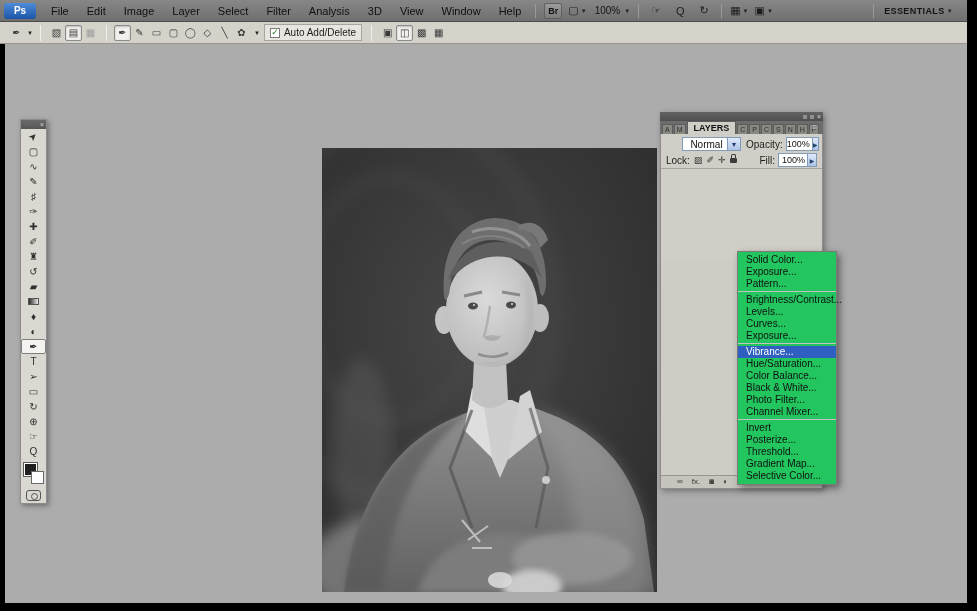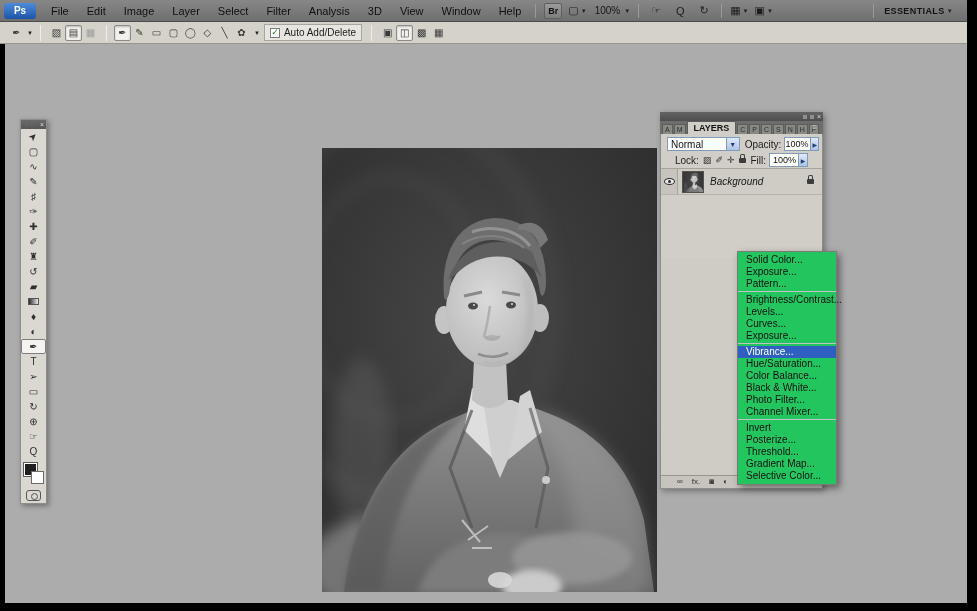--- a/index.html
+++ b/index.html
@@ -76,31 +76,31 @@
     box-shadow:2px 2px 6px rgba(0,0,0,.35); }
   .lp-grouphead { height:9px; background:linear-gradient(#636363,#4e4e4e); display:flex; align-items:center; justify-content:flex-end; gap:3px; padding-right:2px; }
   .lp-grouphead .dot { width:4px; height:4px; background:#8f8f8f; }
   .lp-grouphead .close { color:#ddd; font-size:7px; line-height:1; }
   .lp-tabs { height:13px; background:#6d6d6d; display:flex; align-items:flex-end; padding-left:2px; }
   .lp-tab { font-size:7px; color:#2b2b2b; background:#898983; border:1px solid #5c5c5c; border-bottom:none;
     padding:1px 2px 0 2px; margin-right:1px; line-height:1.2; max-width:13px; overflow:hidden; white-space:nowrap; }
   .lp-tab.active { background:#d1cec7; font-size:9px; font-weight:bold; color:#111; max-width:none; padding:1px 6px 0 6px; }
   .lp-tabs-menu { margin-left:auto; color:#d8d8d8; font-size:8px; padding-right:3px; }
   .lp-body { background:#d1cec7; border:1px solid #8d8d8d; border-top:none; height:355px; position:relative; }
-  .blend-row { height:18px; display:flex; align-items:center; padding:2px 3px 0 6px; }
+  .blend-row { height:18px; display:flex; align-items:center; padding:2px 3px 0 21px;text-align:center; }
   .combo { width:88px; height:14px; background:#fff; border:1px solid #7f9db9; display:flex; align-items:center; }
   .combo .val { flex:1; font-size:10px; color:#111; padding-left:3px; }
   .combo .arrow { width:13px; height:100%; background:linear-gradient(#dfe9fb,#aec4e5); border-left:1px solid #7f9db9;
     font-size:7px; color:#23406f; display:flex; align-items:center; justify-content:center; }
   .small-label { font-size:10px; color:#1c1c1c; margin-left:5px; }
   .num-field { width:30px; height:14px; background:#fff; border:1px solid #7f9db9; font-size:9px; color:#111;
     display:flex; align-items:center; justify-content:flex-end; padding-right:2px; margin-left:3px; }
   .spin { width:9px; height:14px; background:linear-gradient(#dfe9fb,#aec4e5); border:1px solid #7f9db9; border-left:none;
     font-size:6px; color:#23406f; display:flex; align-items:center; justify-content:center; }
-  .lock-row { height:16px; display:flex; align-items:center; padding:0 12px; }
+  .lock-row { height:16px; display:flex; align-items:center; padding:0 3px; }
   .lock-ico { font-size:9px; color:#333; margin-left:4px; line-height:1; }
   .layer-list { border-top:1px solid #a7a49d; }
   .layer-row { height:26px; display:flex; align-items:stretch; border-bottom:1px solid #b6b3ac; background:#cfccc5; }
   .eye-cell { width:17px; display:flex; align-items:center; justify-content:center; background:#c7c4bd; border-right:1px solid #a7a49d; }
   .eye { display:inline-block; width:11px; height:7px; border:1px solid #2e2e2e; border-radius:50%; position:relative; background:#e9e9e9; }
   .eye::after { content:""; position:absolute; left:3px; top:1px; width:3px; height:3px; border-radius:50%; background:#2e2e2e; }
   .row-main { flex:1; display:flex; align-items:center; padding-left:4px; }
   .layer-row.selected .row-main { background:#3365bd; }
   .thumb { width:22px; height:22px; border:1px solid #54504a; background:#777; flex:0 0 auto; overflow:hidden; }
   .thumb svg { display:block; }
@@ -435,34 +435,20 @@
             <span class="lock-ico">▨</span>
               <span class="lock-ico">✐</span>
               <span class="lock-ico">✛</span>
               <span class="lock-ico css-lock"></span>
           </span>
           <span class="small-label" style="margin-left:auto">Fill:</span>
           <span class="num-field">100%</span>
           <span class="spin" style="margin-right:2px">▶</span>
         </div>
         <div class="layer-list">
-            <div class="layer-row">
-              <span class="eye-cell">
-                <span class="eye"></span>
-              </span>
-              <span class="row-main">
-                <span class="thumb">
-                  <svg width="22" height="22" viewBox="0 0 335 444" preserveAspectRatio="xMidYMid slice">
-                    <use href="#boy"></use>
-                  </svg>
-                </span>
-                <span class="lname italic">Background</span>
-                <span class="css-lock layer-lock shown"></span>
-              </span>
-            </div>
         </div>
         <div class="lp-filler"></div>
         <div class="lp-bottombar">
           <span class="bb-ico">∞</span>
             <span class="bb-ico">fx.</span>
             <span class="bb-ico">◙</span>
             <span class="bb-ico">◐</span>
             <span class="bb-ico">▤</span>
             <span class="bb-ico">▢</span>
             <span class="bb-ico">▯</span>

